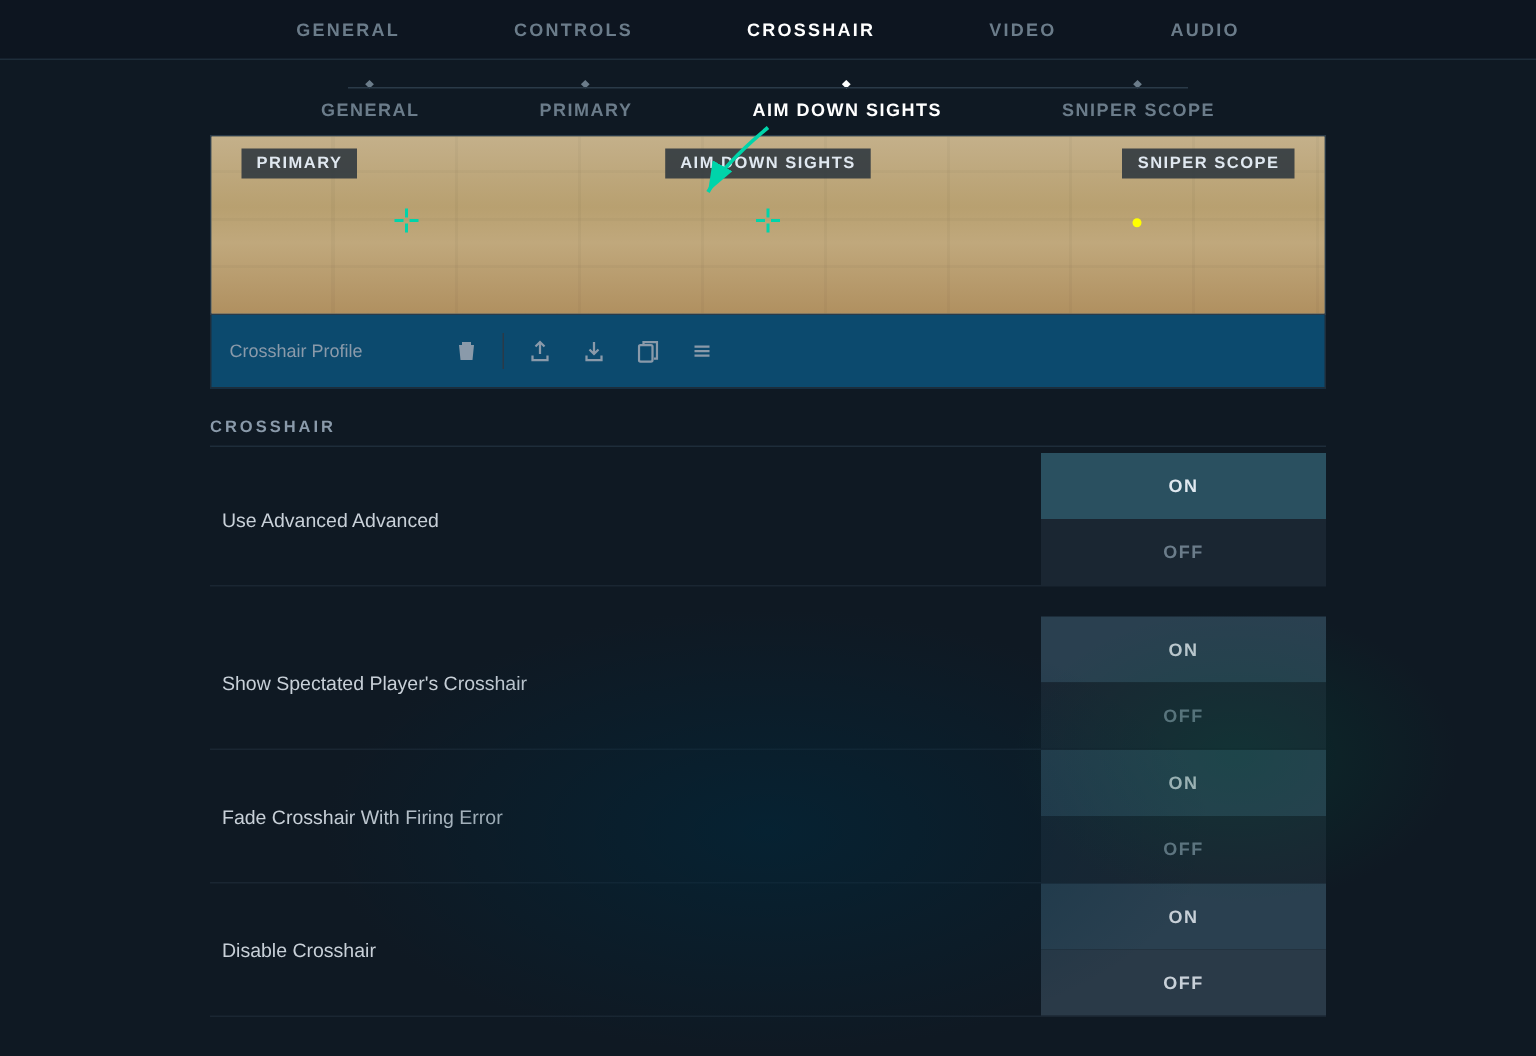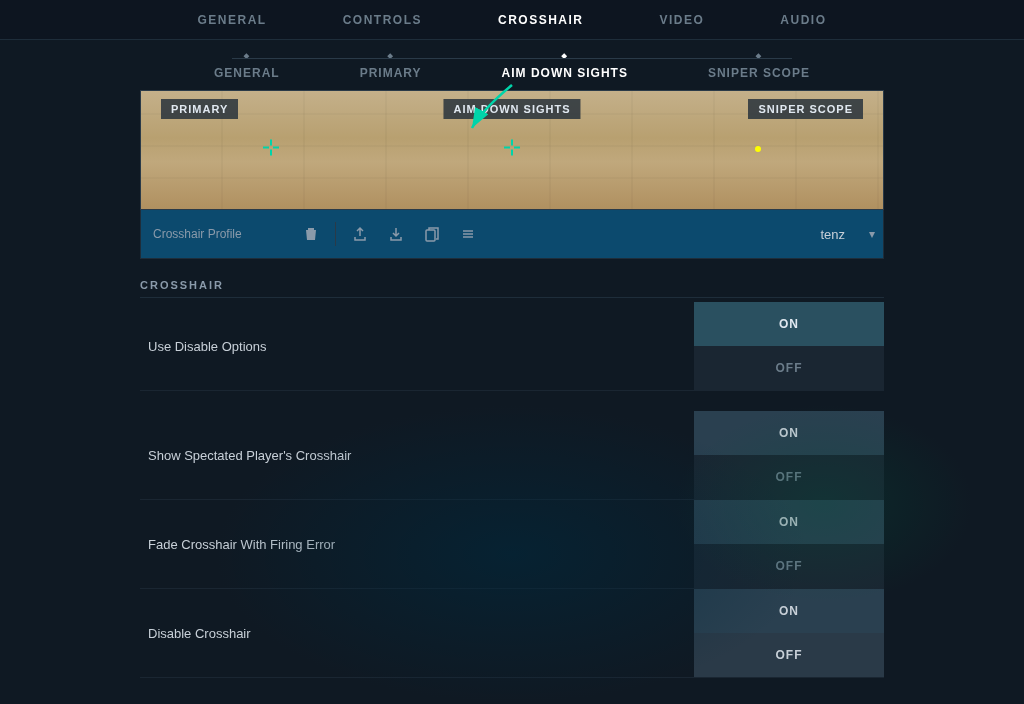--- a/index.html
+++ b/index.html
@@ -432,34 +432,27 @@
         <path d="M4 4V2h9v11h-2"></path>
       </svg>
     </button>
     <button class="toolbar-btn">
       <svg width="14" height="12" viewBox="0 0 14 12" fill="none" stroke="#8a9aaa" stroke-width="1.5">
         <line x1="2" y1="3" x2="12" y2="3"></line>
         <line x1="2" y1="6" x2="12" y2="6"></line>
         <line x1="2" y1="9" x2="12" y2="9"></line>
       </svg>
     </button>
-    <div class="profile-select-container">
-      <div class="profile-select-wrapper">
-        <select class="profile-select">
-          <option>tenz</option>
-        </select>
-      </div>
-    </div>
   </div>
 
   <div class="section">
     <div class="section-header">CROSSHAIR</div>
 
     <div class="settings-row">
-      <span class="settings-row-label">Use Disable Options</span>
+      <span class="settings-row-label">Use Advanced Advanced</span>
       <div class="toggle-group">
         <button class="toggle-btn on active">On</button>
         <button class="toggle-btn off">Off</button>
       </div>
     </div>
   </div>
 
   <div class="section">
 
     <div class="settings-row">

